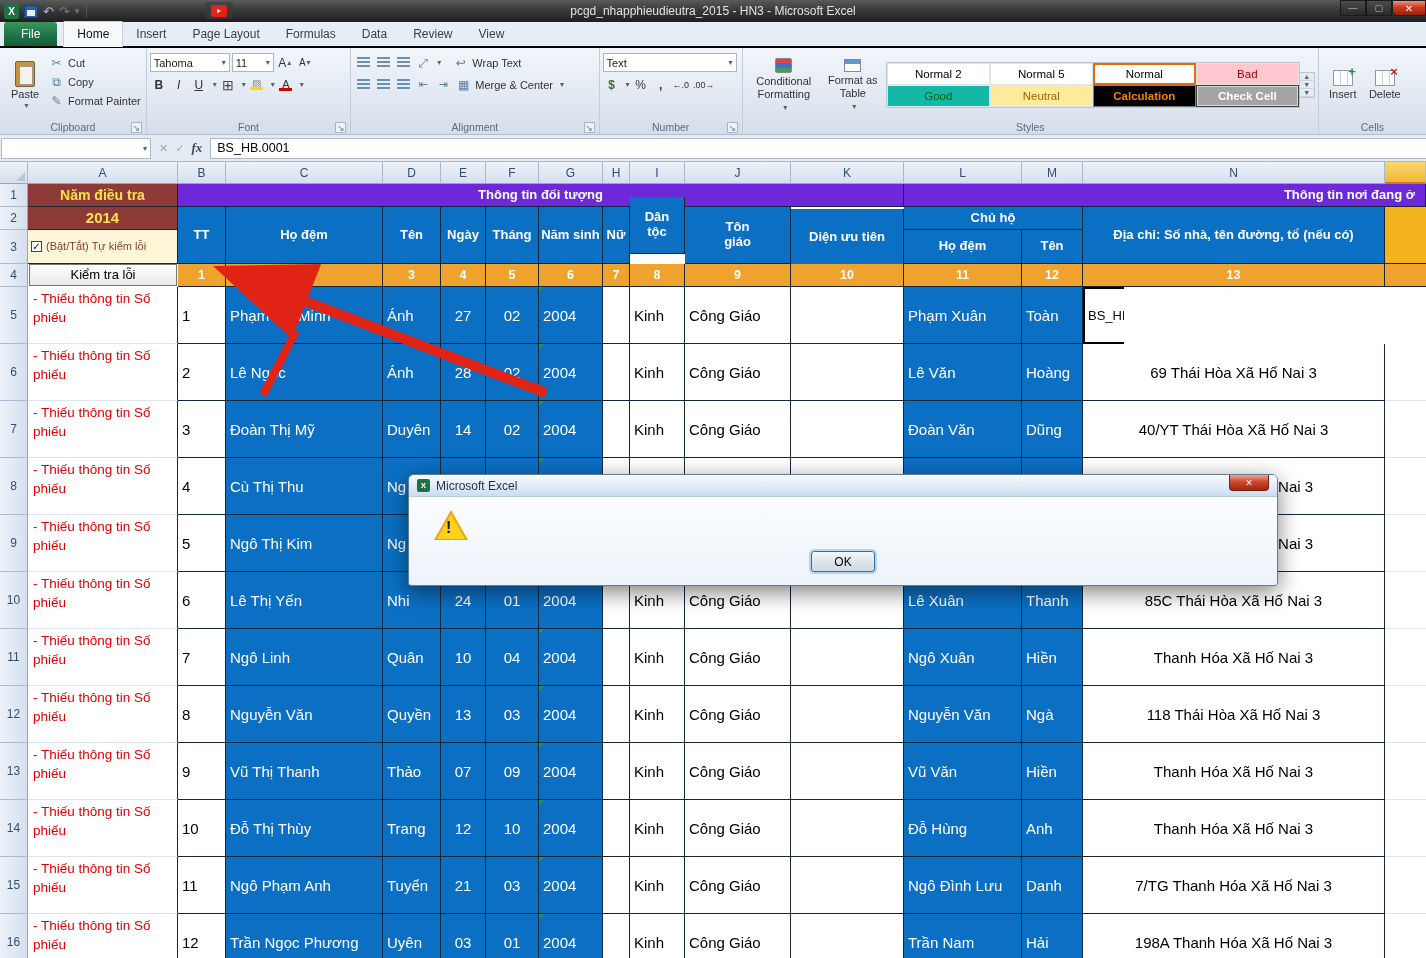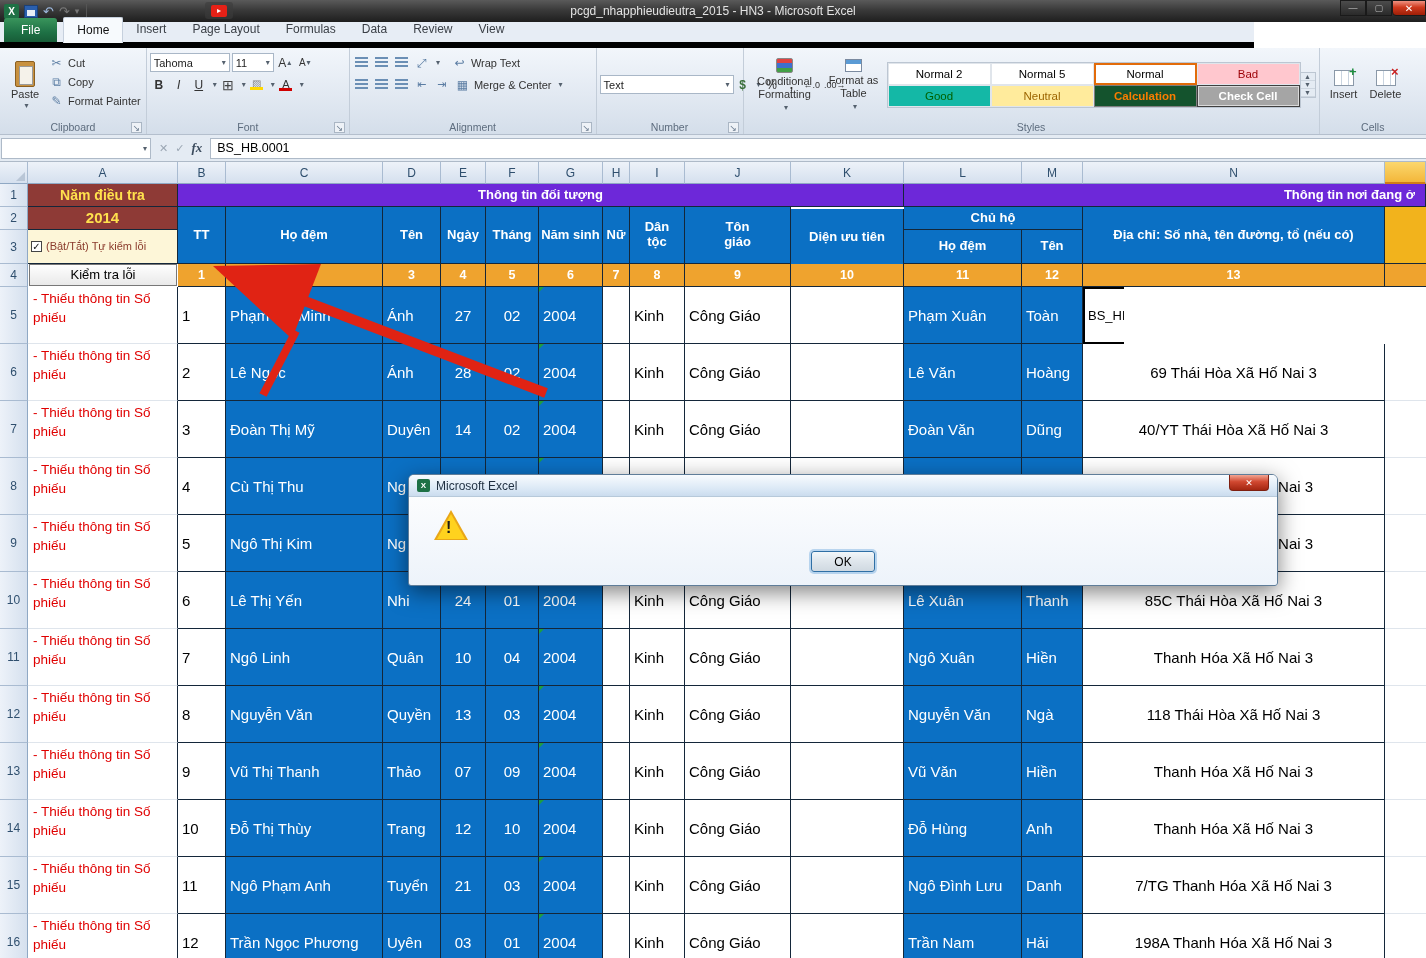--- a/index.html
+++ b/index.html
@@ -21,26 +21,26 @@
   background:rgba(60,60,60,.6);border-radius:3px}
 .yticon{width:16px;height:12px;background:#e62117;border-radius:2px;color:#fff;font-size:8px;
   display:flex;align-items:center;justify-content:center}
 .wtitle{position:absolute;left:0;right:0;text-align:center;font-size:12px;color:#e3e3e3;pointer-events:none}
 .winbtns{position:absolute;right:0;top:0;display:flex}
 .wbtn{width:26px;height:16px;display:flex;align-items:center;justify-content:center;
   font-size:9px;color:#bbb;background:linear-gradient(#4c4c4c,#2a2a2a);border:1px solid #1a1a1a}
 .wbtn.close{width:34px;background:linear-gradient(#ef9281,#cf3a1e 45%,#9e1f07);color:#fff;
   border-radius:0 0 0 4px;font-size:10px}
 
-.tabsbar{position:absolute;left:0;top:22px;width:1254px;height:26px;background:#e7edf5;
-  border-bottom:6px solid #000000;display:flex;align-items:flex-end;padding-left:4px}
+.tabsbar{position:absolute;left:0;top:22px;width:1426px;height:26px;background:#e7edf5;
+  border-bottom:2px solid #000000;display:flex;align-items:flex-end;padding-left:4px}
 .ftab{background:linear-gradient(#39955c,#1e7145 60%,#175c37);color:#fff;font-size:12px;
   padding:5px 17px;border-radius:3px 3px 0 0;margin-right:6px}
 .tab{font-size:12px;color:#3a3f46;padding:5px 13px}
-.tabs-list{display:flex;align-items:flex-start}
+.tabs-list{display:flex;align-items:center}
 .tabs-list .tab:first-child{background:#f7fafd;border:1px solid #c6d0dd;border-bottom:1px solid #f7fafd;
   border-radius:2px 2px 0 0;margin-bottom:-1px;color:#111}
 
 .ribbon{position:absolute;left:0;top:48px;width:1426px;height:87px;display:flex;
   background:linear-gradient(#f2f6fb,#e2e9f2 55%,#d4deea);border-bottom:1px solid #b4bfcd}
 .rgroup{height:100%;border-right:1px solid #c3cdd9;display:flex;flex-direction:column;padding:3px 3px 0}
 .gbody{flex:1;position:relative;display:flex}
 .glabel{height:15px;font-size:10.5px;color:#5d6c7e;display:flex;align-items:center;justify-content:center;position:relative}
 .lnch{position:absolute;right:1px;bottom:1px;font-size:9px;color:#6b7c90;border:1px solid #aab6c4;
   width:11px;height:11px;display:flex;align-items:center;justify-content:center;background:#eef2f7}
@@ -65,21 +65,21 @@
 .fat-icon{width:17px;height:13px;border:1px solid #7a8aa0;background:linear-gradient(#5b9bd5 0 35%,#fff 35%)}
 .bigbtn{display:flex;flex-direction:column;align-items:center;justify-content:center;gap:2px;font-size:11px;
   color:#333;text-align:center;line-height:1.15;padding:0 3px}
 .stgallery{display:flex;align-items:center;margin-left:2px}
 .stgrid{display:grid;grid-template-columns:repeat(4,103px);grid-auto-rows:22px;border:1px solid #bcc6d2;background:#fff}
 .stcell{font-size:11.5px;display:flex;align-items:center;justify-content:center;border:1px solid #e0e5eb;background:#fff;color:#000}
 .st-normal{border:2px solid #e26b0a}
 .st-bad{background:#ffc7ce;color:#9c0006}
 .st-good{background:#14b8a6;color:#006100}
 .st-neutral{background:#ffeb9c;color:#9c6500}
-.st-calc{background:#14532d;color:#fa7d00;font-weight:bold;border:1px solid #7f7f7f}
+.st-calc{background:#000000;color:#fa7d00;font-weight:bold;border:1px solid #7f7f7f}
 .st-check{background:#a5a5a5;color:#fff;font-weight:bold;border:1px solid #3f3f3f;box-shadow:inset 0 0 0 1px #d9d9d9}
 .stscroll{width:15px;display:flex;flex-direction:column;border:1px solid #bcc6d2;border-left:none;background:#e4ebf3}
 .stscroll div{flex:1;display:flex;align-items:center;justify-content:center;font-size:7px;color:#55616e;border-bottom:1px solid #cdd6e0}
 .cellbtn{display:flex;flex-direction:column;align-items:center;justify-content:center;gap:2px;font-size:11px;color:#333;width:42px}
 .insicon,.delicon{width:20px;height:16px;border:1px solid #8a98a8;background:
   repeating-linear-gradient(to right,#fff 0 6px,#c9d4e0 6px 7px),#fff;position:relative}
 .insicon::after{content:"+";position:absolute;right:-4px;top:-7px;color:#1e8f3e;font-weight:bold;font-size:13px}
 .delicon::after{content:"×";position:absolute;right:-4px;top:-7px;color:#c22;font-weight:bold;font-size:13px}
 
 .fbar{position:absolute;left:0;top:135px;width:1426px;height:27px;background:#e4ebf3;
@@ -306,21 +306,21 @@
             </div>
         </div>
       </div>
       <div class="glabel">
           <span>Alignment</span>
         <span class="lnch">↘</span>
         </div>
     </div>
 
     <div class="rgroup" style="width:147px">
-      <div class="gbody" style="padding-top:2px">
+      <div class="gbody" style="flex-direction:column;padding-top:2px">
         <div class="frow">
           <div class="combo" style="width:134px">
             <span>Text</span>
             <span class="car">▾</span>
             </div>
         </div>
         <div class="frow">
           <div class="tgl" style="color:#3a6f3a;font-weight:bold">$</div>
           <span class="car">▾</span>
           <div class="tgl">%</div>
@@ -439,21 +439,21 @@
       <div class="hc green" style="left:178px;top:0;width:726px;height:23px">Thông tin đối tượng</div>
       <div class="hc green" style="left:904px;top:0;width:522px;height:23px;justify-content:flex-end;padding-right:10px">Thông tin nơi đang ở</div>
 
       <div class="hc bluec" style="left:178px;top:23px;width:48px;height:57px">TT</div>
       <div class="hc bluec" style="left:226px;top:23px;width:157px;height:57px">Họ đệm</div>
       <div class="hc bluec" style="left:383px;top:23px;width:58px;height:57px">Tên</div>
       <div class="hc bluec" style="left:441px;top:23px;width:45px;height:57px">Ngày</div>
       <div class="hc bluec" style="left:486px;top:23px;width:53px;height:57px">Tháng</div>
       <div class="hc bluec" style="left:539px;top:23px;width:64px;height:57px;font-size:13px">Năm sinh</div>
       <div class="hc bluec" style="left:603px;top:23px;width:27px;height:57px">Nữ</div>
-      <div class="hc bluec" style="left:630px;top:23px;width:55px;height:57px;padding:0 4px">Dân tộc</div>
+      <div class="hc bluec" style="left:630px;top:13px;width:55px;height:57px;padding:0 4px">Dân tộc</div>
       <div class="hc bluec pre" style="left:685px;top:23px;width:106px;height:57px">Tôn
 giáo</div>
       <div class="hc bluec" style="left:791px;top:25px;width:113px;height:57px">Diện ưu tiên</div>
       <div class="hc bluec" style="left:904px;top:23px;width:179px;height:23px">Chủ hộ</div>
       <div class="hc bluec" style="left:904px;top:46px;width:118px;height:34px">Họ đệm</div>
       <div class="hc bluec" style="left:1022px;top:46px;width:61px;height:34px">Tên</div>
       <div class="hc bluec" style="left:1083px;top:23px;width:302px;height:57px;padding:0 4px">Địa chỉ: Số nhà, tên đường, tổ (nếu có)</div>
       <div class="hc yellowc" style="left:1385px;top:23px;width:41px;height:57px;border-right:none"></div>
 
       <div class="hc orange" style="left:178px;top:80px;width:48px;height:23px">1</div>

